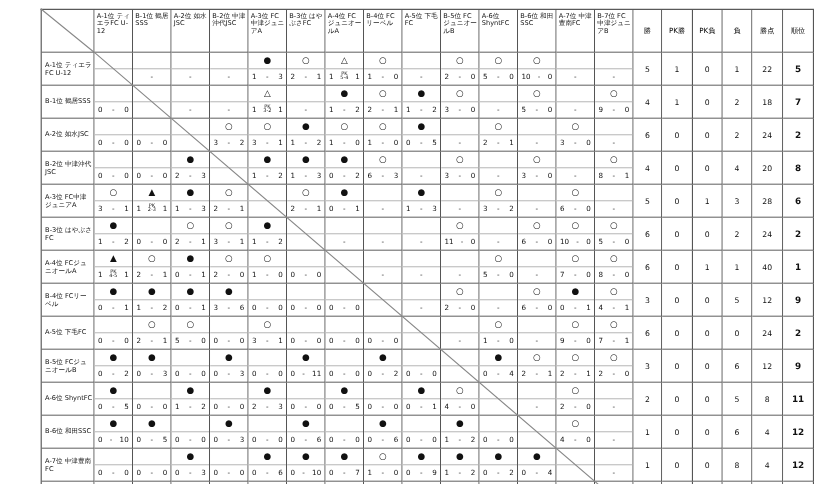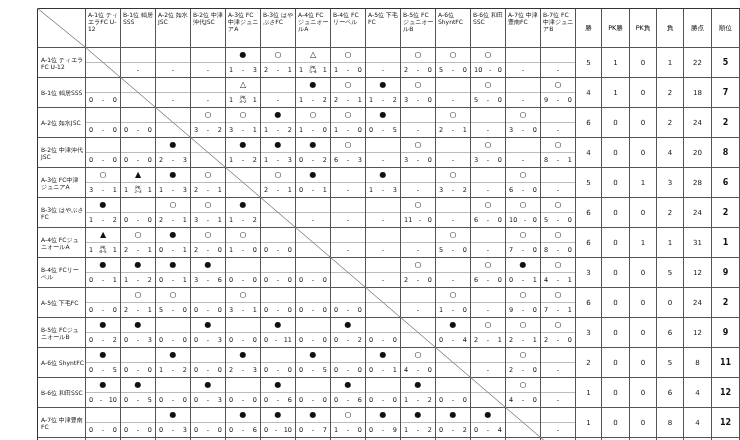--- a/index.html
+++ b/index.html
@@ -805,21 +805,21 @@
         <div class="score">
           <span>8</span>
           <span>-</span>
           <span>0</span>
         </div>
       </div>
       <div class="sum">6</div>
       <div class="sum">0</div>
       <div class="sum">1</div>
       <div class="sum">1</div>
-      <div class="sum">31</div>
+      <div class="sum">40</div>
       <div class="sum rank">1</div>
       <div class="rhead">B-4位 FCリーベル</div>
       <div class="cell">
         <div class="sym">●</div>
         <div class="score">
           <span>0</span>
           <span>-</span>
           <span>1</span>
         </div>
       </div>

